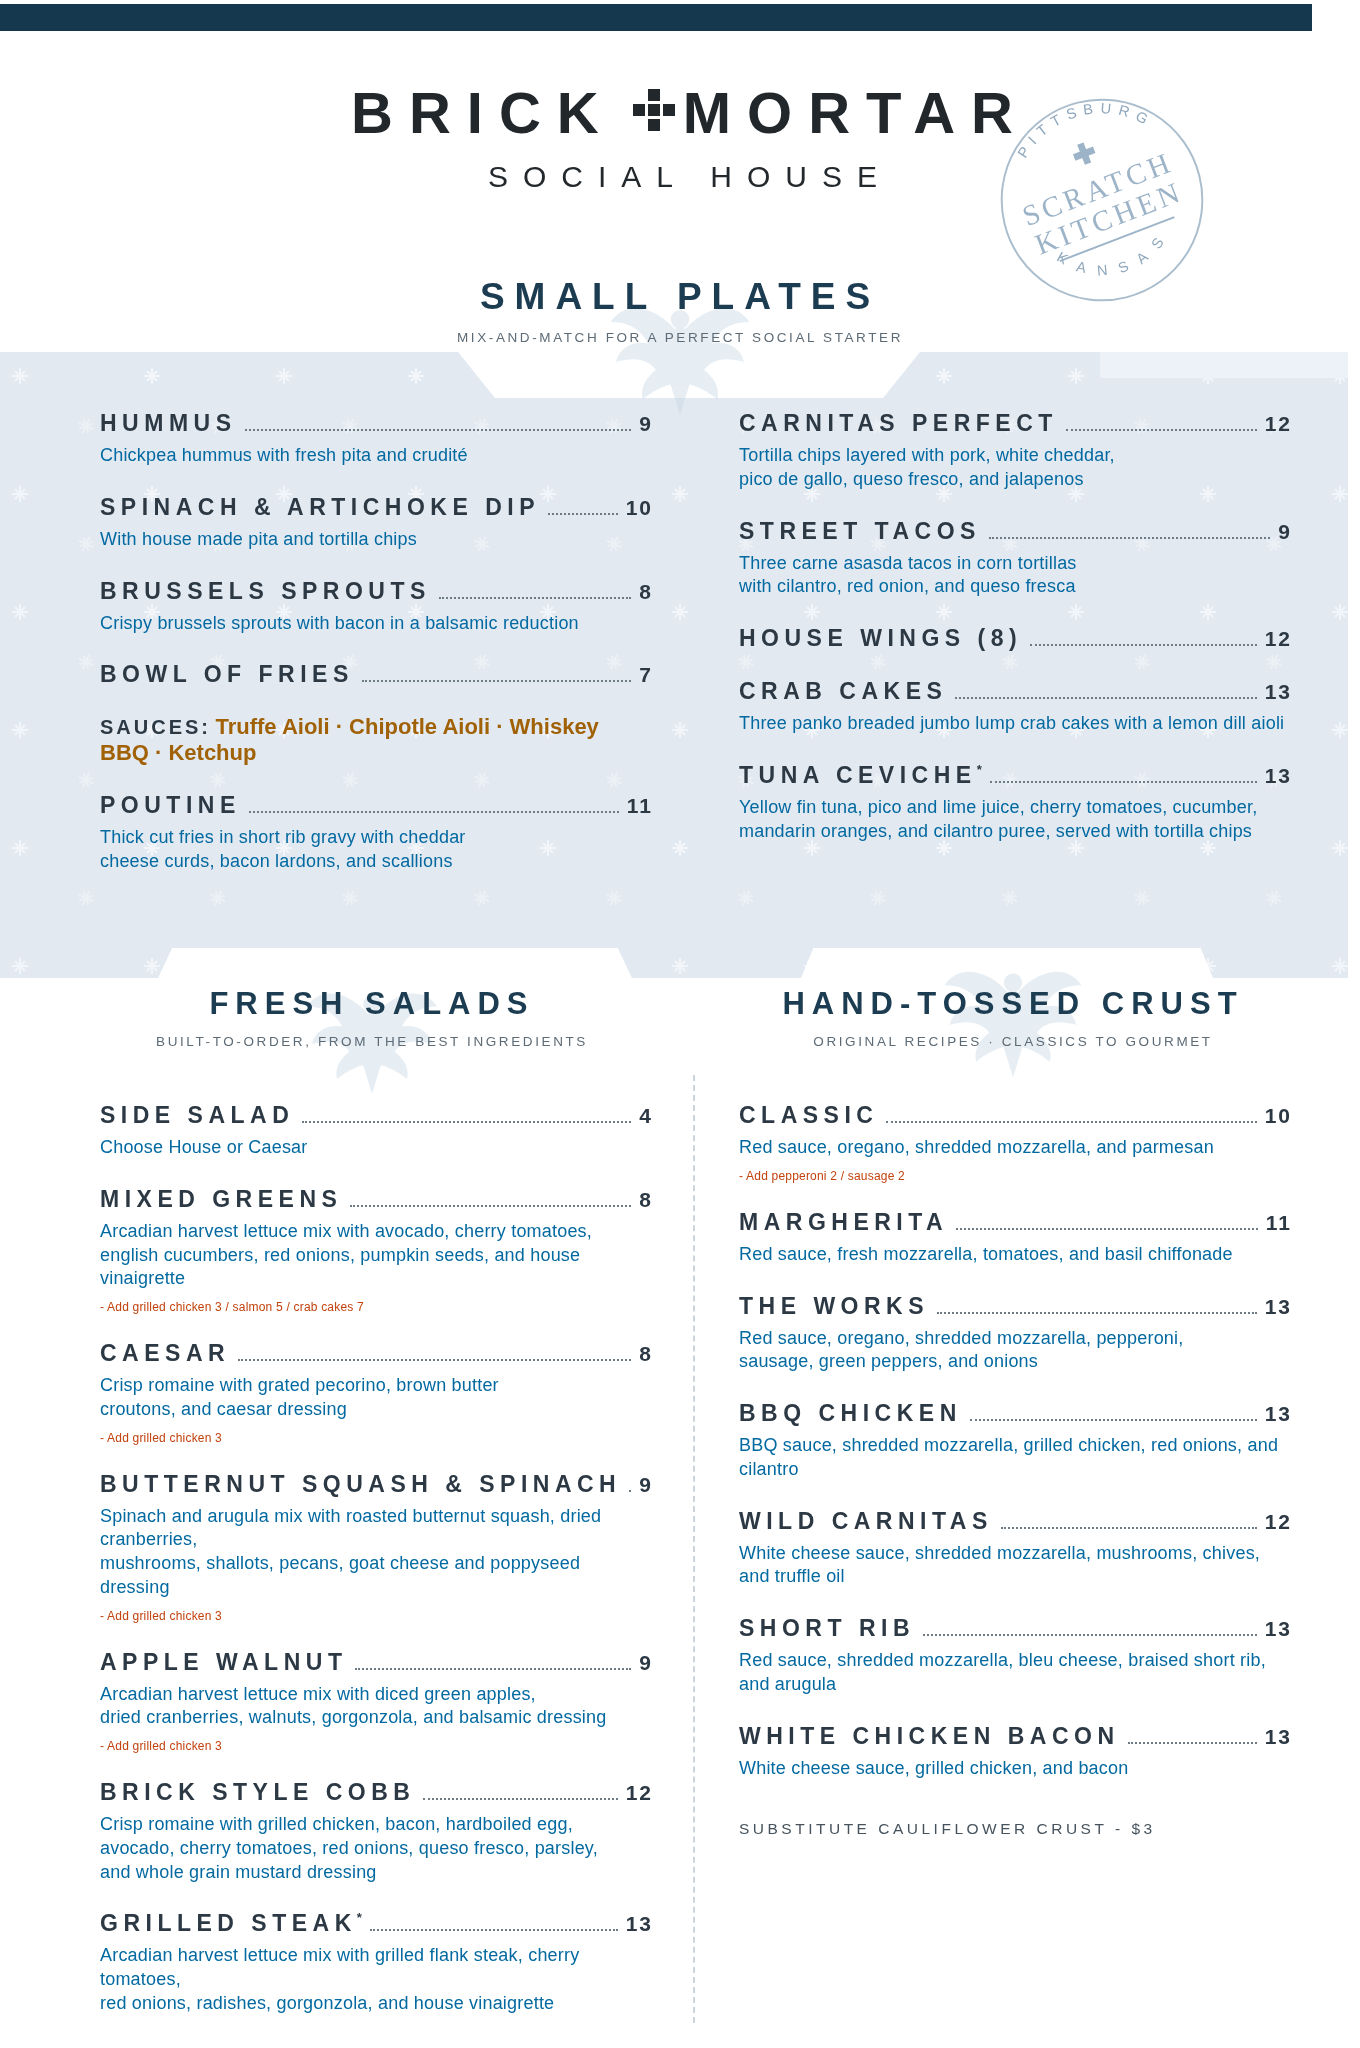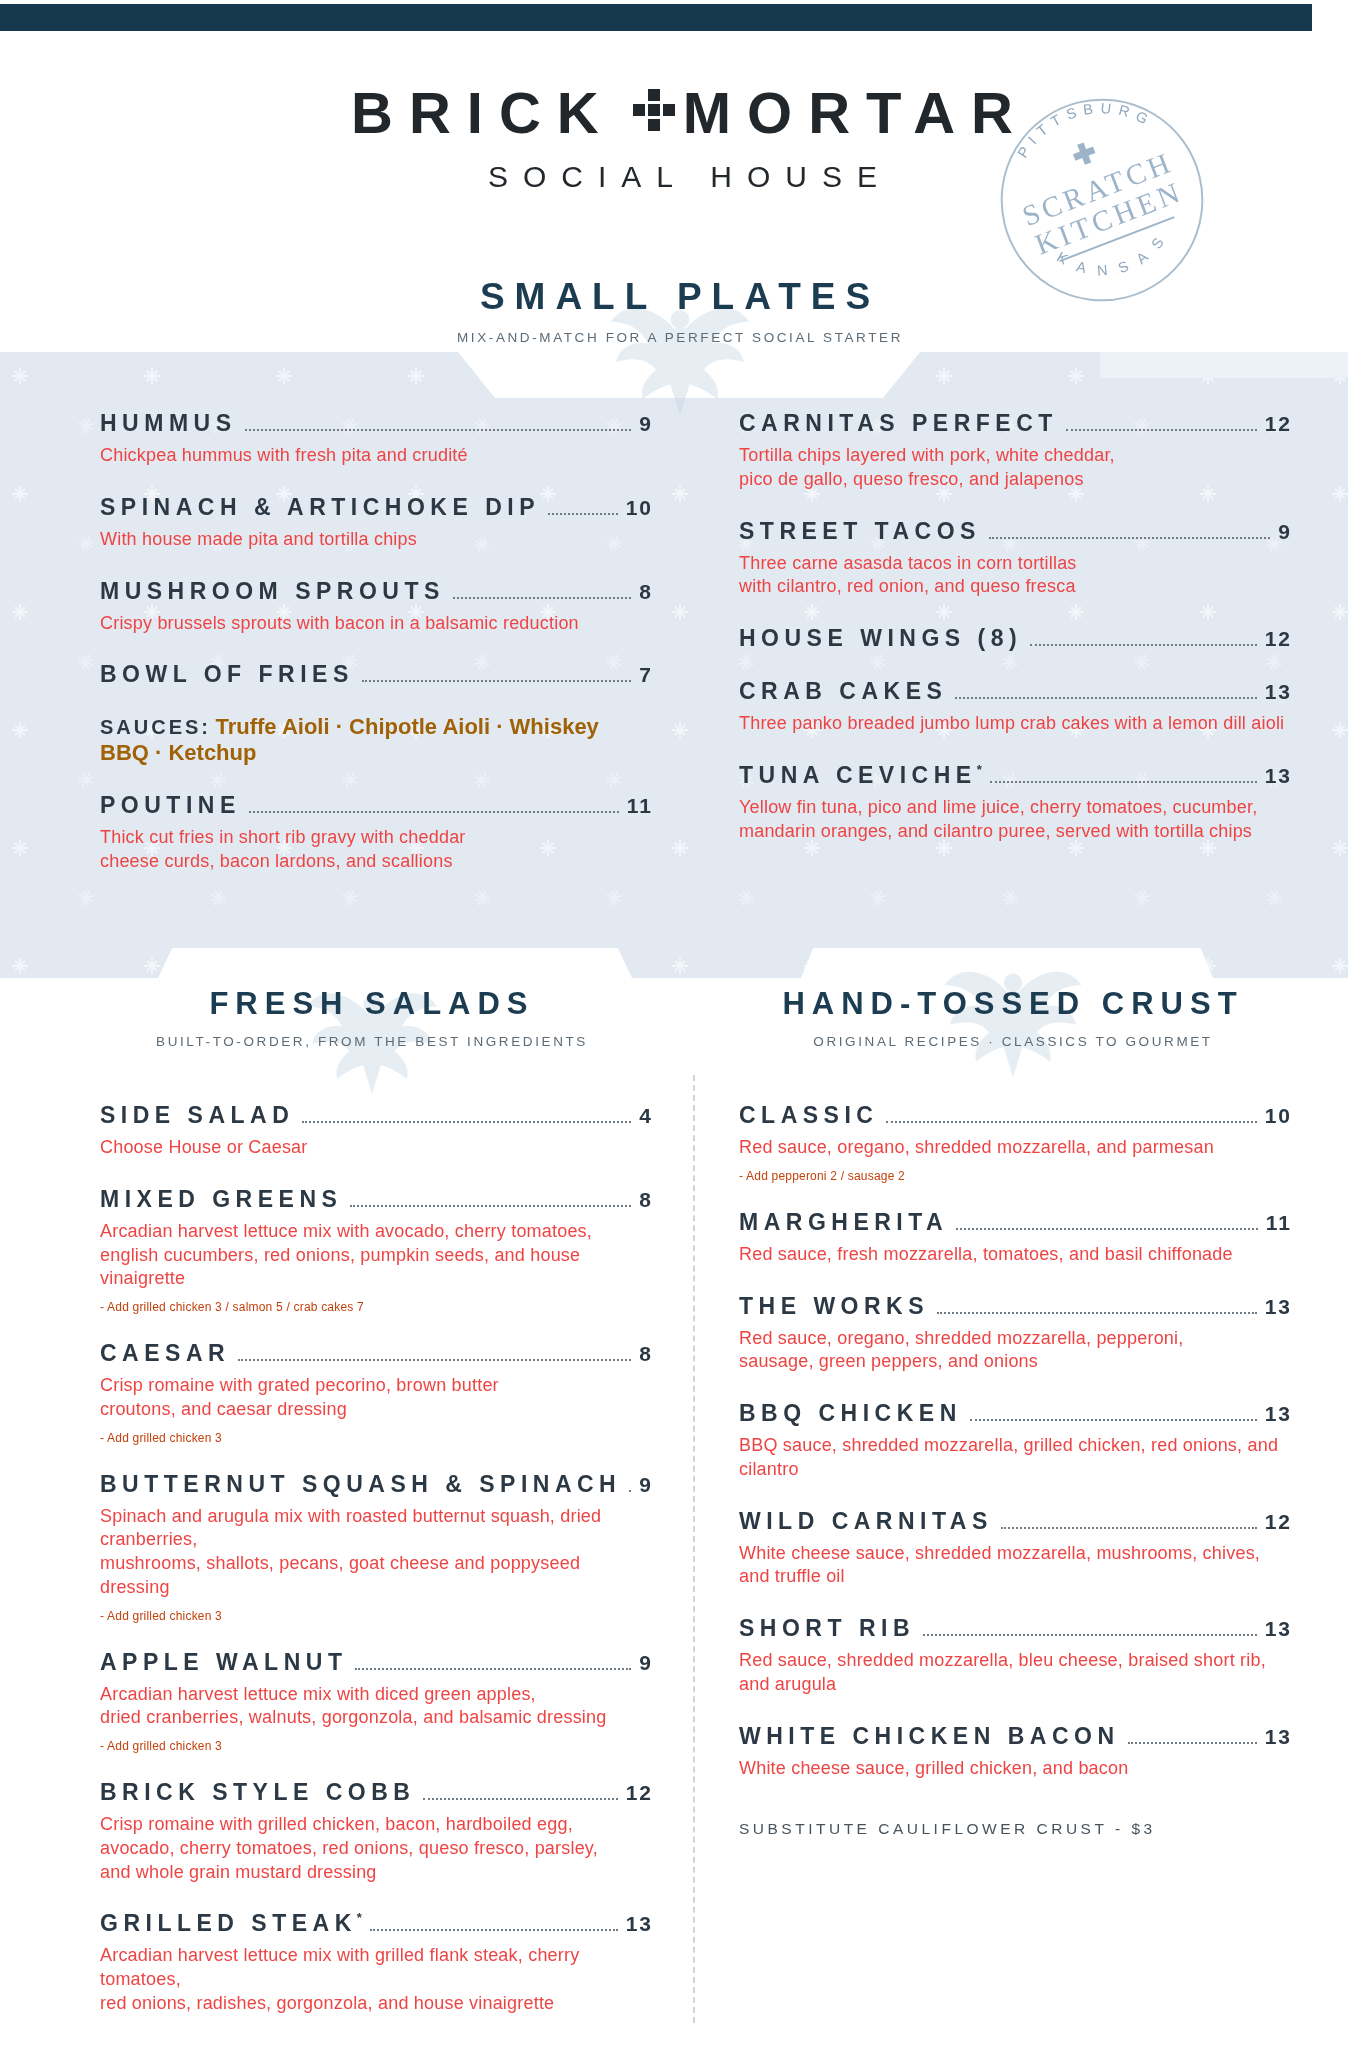--- a/index.html
+++ b/index.html
@@ -45,21 +45,21 @@
   #cols-small{top:410px;}
   #cols-lower{top:1102px;}
   .col{width:553px;}
   .col + .col{margin-left:86px;}
   .item{margin-bottom:26px;}
   .row{display:flex;align-items:baseline;}
   .nm{font-size:23px;font-weight:bold;letter-spacing:5.5px;color:#2c3944;white-space:nowrap;}
   .nm sup{font-size:13px;letter-spacing:0;}
   .dots{flex:1;border-bottom:2px dotted #6e7a84;margin:0 8px 5px 8px;}
   .pr{font-size:21px;font-weight:bold;letter-spacing:2px;color:#2c3944;}
-  .desc{margin-top:7px;font-size:18px;line-height:1.32;color:#ef4444;letter-spacing:.2px;}
+  .desc{margin-top:7px;font-size:18px;line-height:1.32;color:#0369a1;letter-spacing:.2px;}
   .addon{margin-top:9px;font-size:12px;color:#c2410c;letter-spacing:.2px;}
   .note{margin:4px 0 26px 0;}
   .note-label{font-size:20px;font-weight:bold;letter-spacing:3px;color:#2c3944;}
   .note-text{font-size:22px;color:#a16207;font-weight:bold;}
   .footnote{margin-top:40px;font-size:15.5px;letter-spacing:3.5px;color:#46535d;white-space:nowrap;}
   
   .divider{position:absolute;left:693px;top:1075px;height:948px;border-left:2px dashed #ccd5dd;z-index:4;}
   .hidden-defs{position:absolute;width:0;height:0;overflow:hidden;}
 </style>
 </head>
@@ -183,21 +183,21 @@
           <span class="nm"><span>SPINACH &amp; ARTICHOKE DIP</span></span>
           <span class="dots"></span>
           <span class="pr">10</span>
         </div>
         <div class="desc">
           <div>With house made pita and tortilla chips</div>
         </div>
       </div>
       <div class="item">
         <div class="row">
-          <span class="nm"><span>MUSHROOM SPROUTS</span></span>
+          <span class="nm"><span>BRUSSELS SPROUTS</span></span>
           <span class="dots"></span>
           <span class="pr">8</span>
         </div>
         <div class="desc">
           <div>Crispy brussels sprouts with bacon in a balsamic reduction</div>
         </div>
       </div>
       <div class="item">
         <div class="row">
           <span class="nm"><span>BOWL OF FRIES</span></span>

